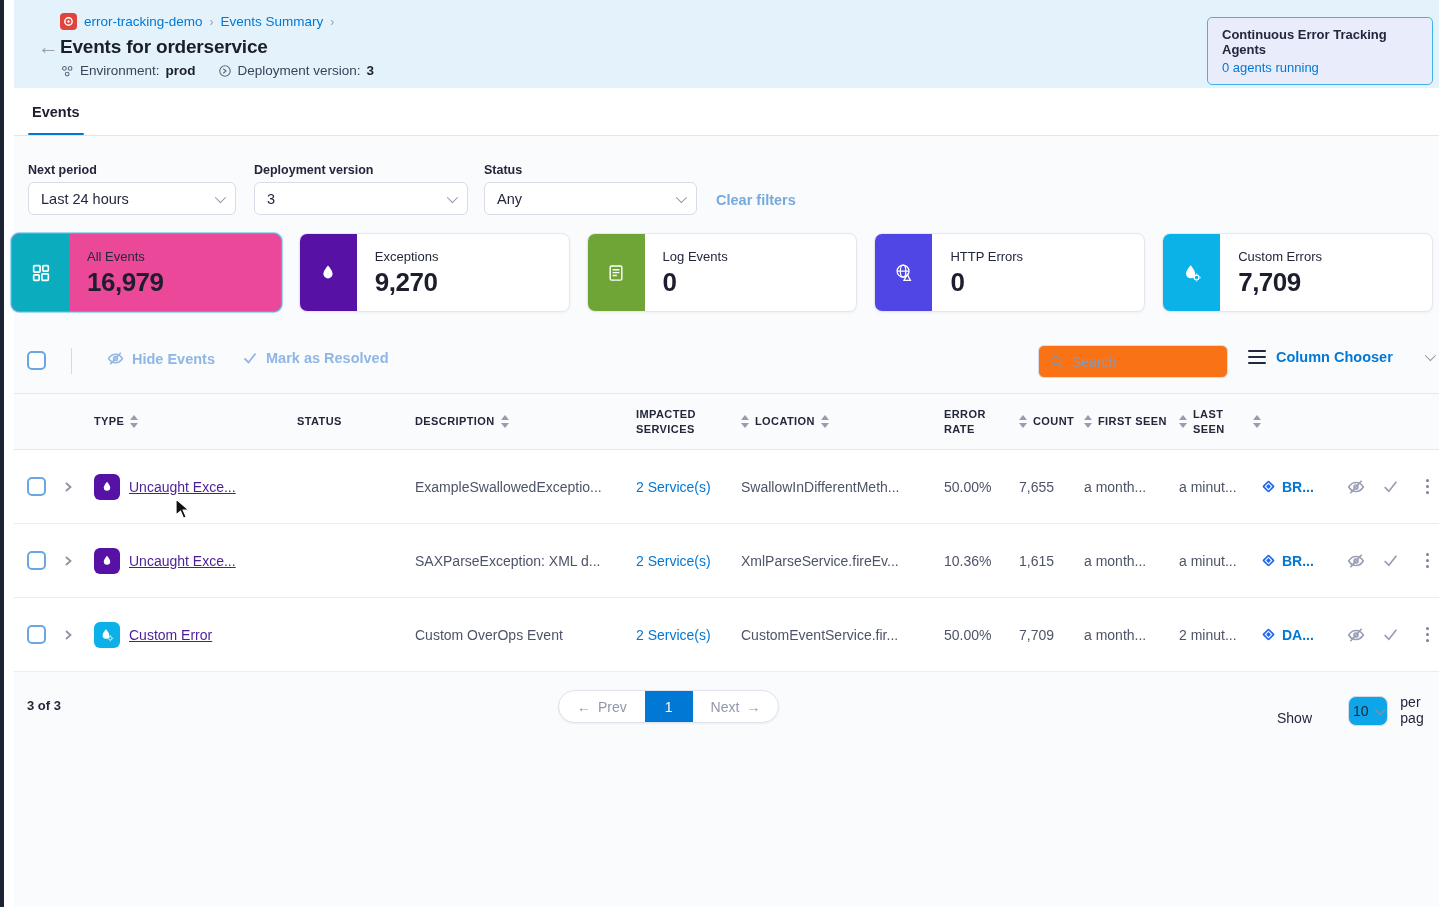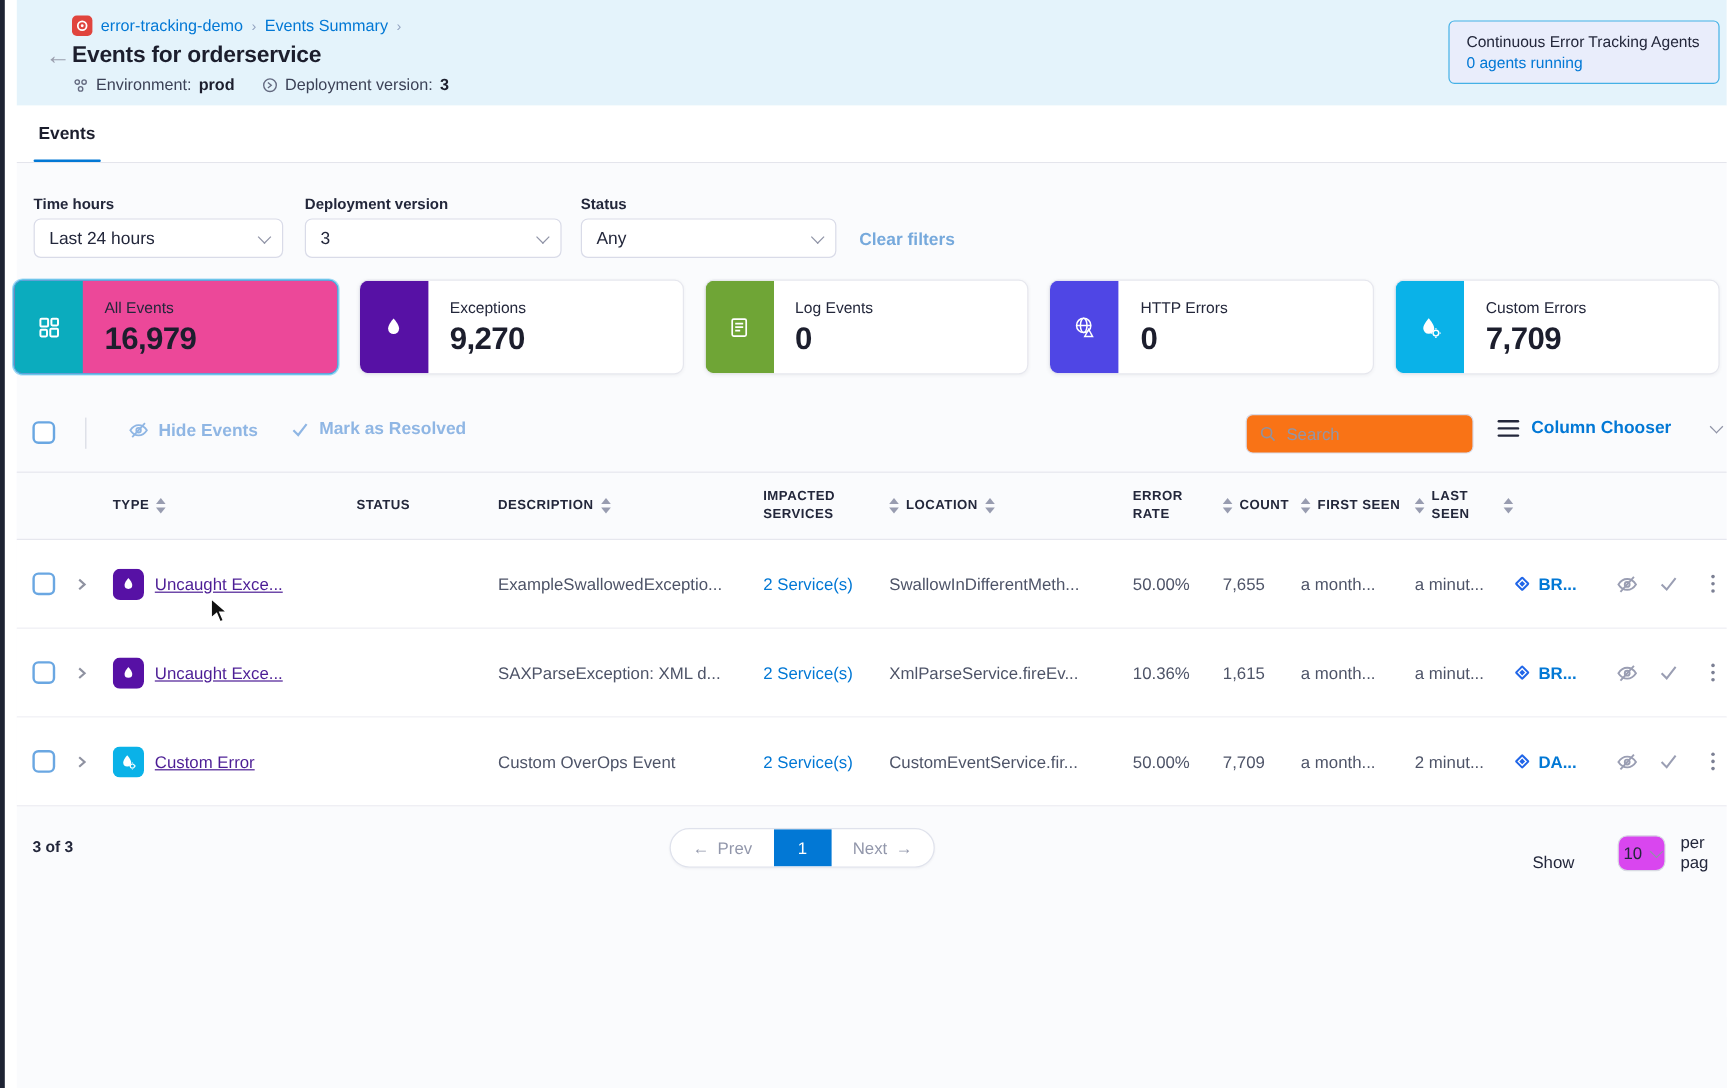--- a/index.html
+++ b/index.html
@@ -15,21 +15,21 @@
   .crumbs { position:absolute; left:46px; top:13px; display:flex; align-items:center; gap:7px; font-size:13.5px; }
   .crumb-link { color:#0278d5; font-weight:500; cursor:pointer; }
   .crumb-sep { color:#93a3c0; font-size:12px; }
   .logo { width:17px; height:17px; border-radius:4px; background:#e0443d; display:flex; align-items:center; justify-content:center; }
   .back { position:absolute; left:24px; top:36px; font-size:21px; color:#9b9fae; line-height:1; cursor:pointer; }
   .title { position:absolute; left:46px; top:36px; font-size:19px; font-weight:700; color:#1c1e2d; letter-spacing:-.2px; }
   .meta { position:absolute; left:46px; top:63px; display:flex; align-items:flex-end; gap:22px; font-size:13.5px; color:#3c4257; }
   .meta .m { display:flex; align-items:center; gap:6px; }
   .meta b { color:#1c1e2d; }
   .agents { position:absolute; right:6px; top:17px; width:226px; background:#e9edfb; border:1px solid #44b1e6; border-radius:5px; padding:9px 14px; }
-  .agents .t { font-size:13px; color:#23273b; margin-bottom:3px; }
+  .agents .t { font-size:13px; color:#23273b; margin-bottom:3px;font-weight:bold; }
   .agents .s { font-size:13px; color:#0278d5; cursor:pointer; }
 
   
   .tabs { position:absolute; left:14px; right:0; top:88px; height:48px; background:#fff; border-bottom:1px solid #e4e5ec; display:flex; align-items:center; padding-left:4px; }
   .tab { padding:0 14px; height:100%; display:flex; align-items:center; font-size:14.5px; color:#3c4257; font-weight:500; position:relative; cursor:pointer; }
   .tab.active { color:#1c1e2d; font-weight:700; }
   .tab.active:after { content:""; position:absolute; left:10px; right:10px; bottom:0; height:2.5px; background:#0278d5; border-radius:2px; }
 
   
   .content-bg { position:absolute; left:14px; right:0; top:136px; bottom:0; background:#fafbfd; }
@@ -86,21 +86,21 @@
   .kebab { display:flex; flex-direction:column; gap:2.8px; margin-left:10px; cursor:pointer; }
   .kebab i { width:3.4px; height:3.4px; border-radius:50%; background:#7c8094; }
 
   
   .footer { position:absolute; left:14px; right:0; top:690px; height:36px; }
   .count-ind { position:absolute; left:13px; top:8px; font-size:13px; font-weight:700; color:#23273b; }
   .pager { position:absolute; left:544px; top:0; height:33px; background:#fff; border:1px solid #dfe2ec; border-radius:17px; display:flex; overflow:hidden; align-items:stretch; box-shadow:0 1px 2px rgba(40,41,61,.06); }
   .pg { display:flex; align-items:center; padding:0 18px; font-size:14px; color:#9297ab; cursor:pointer; gap:7px; }
   .pg.page { background:#0278d5; color:#fff; padding:0 20px; font-weight:500; }
   .showwrap { position:absolute; left:1263px; top:4px; display:flex; align-items:flex-end; gap:12px; font-size:14px; color:#23273b; }
-  .pselect { width:49px; height:30px; border:1px solid #d8dae3; border-radius:8px; background:#d946ef; display:flex; align-items:center; justify-content:center; gap:7px; font-size:14px; cursor:pointer;margin-left:24px; }
+  .pselect { width:49px; height:30px; border:1px solid #d8dae3; border-radius:8px; background:#0ea5e9; display:flex; align-items:center; justify-content:center; gap:7px; font-size:14px; cursor:pointer;margin-left:24px; }
 
   .cursor { position:absolute; left:175px; top:498px; z-index:50; }
 </style>
 </head>
 <body>
 
 <div class="app">
   <div class="stripe"></div>
 
   <div class="band">
@@ -142,21 +142,21 @@
       <div class="s">0 agents running</div>
     </div>
   </div>
 
   <div class="tabs">
     <div class="tab active">Events</div>
   </div>
 
   <div class="content-bg"></div>
 
-  <div class="flabel" style="left:28px; top:163px;">Time hours</div>
+  <div class="flabel" style="left:28px; top:163px;">Next period</div>
   <div class="select" style="left:28px; top:182px; width:208px;">
     <span>Last 24 hours</span>
     <span class="chev"></span>
   </div>
   <div class="flabel" style="left:254px; top:163px;">Deployment version</div>
   <div class="select" style="left:254px; top:182px; width:214px;">
     <span>3</span>
     <span class="chev"></span>
   </div>
   <div class="flabel" style="left:484px; top:163px;">Status</div>

